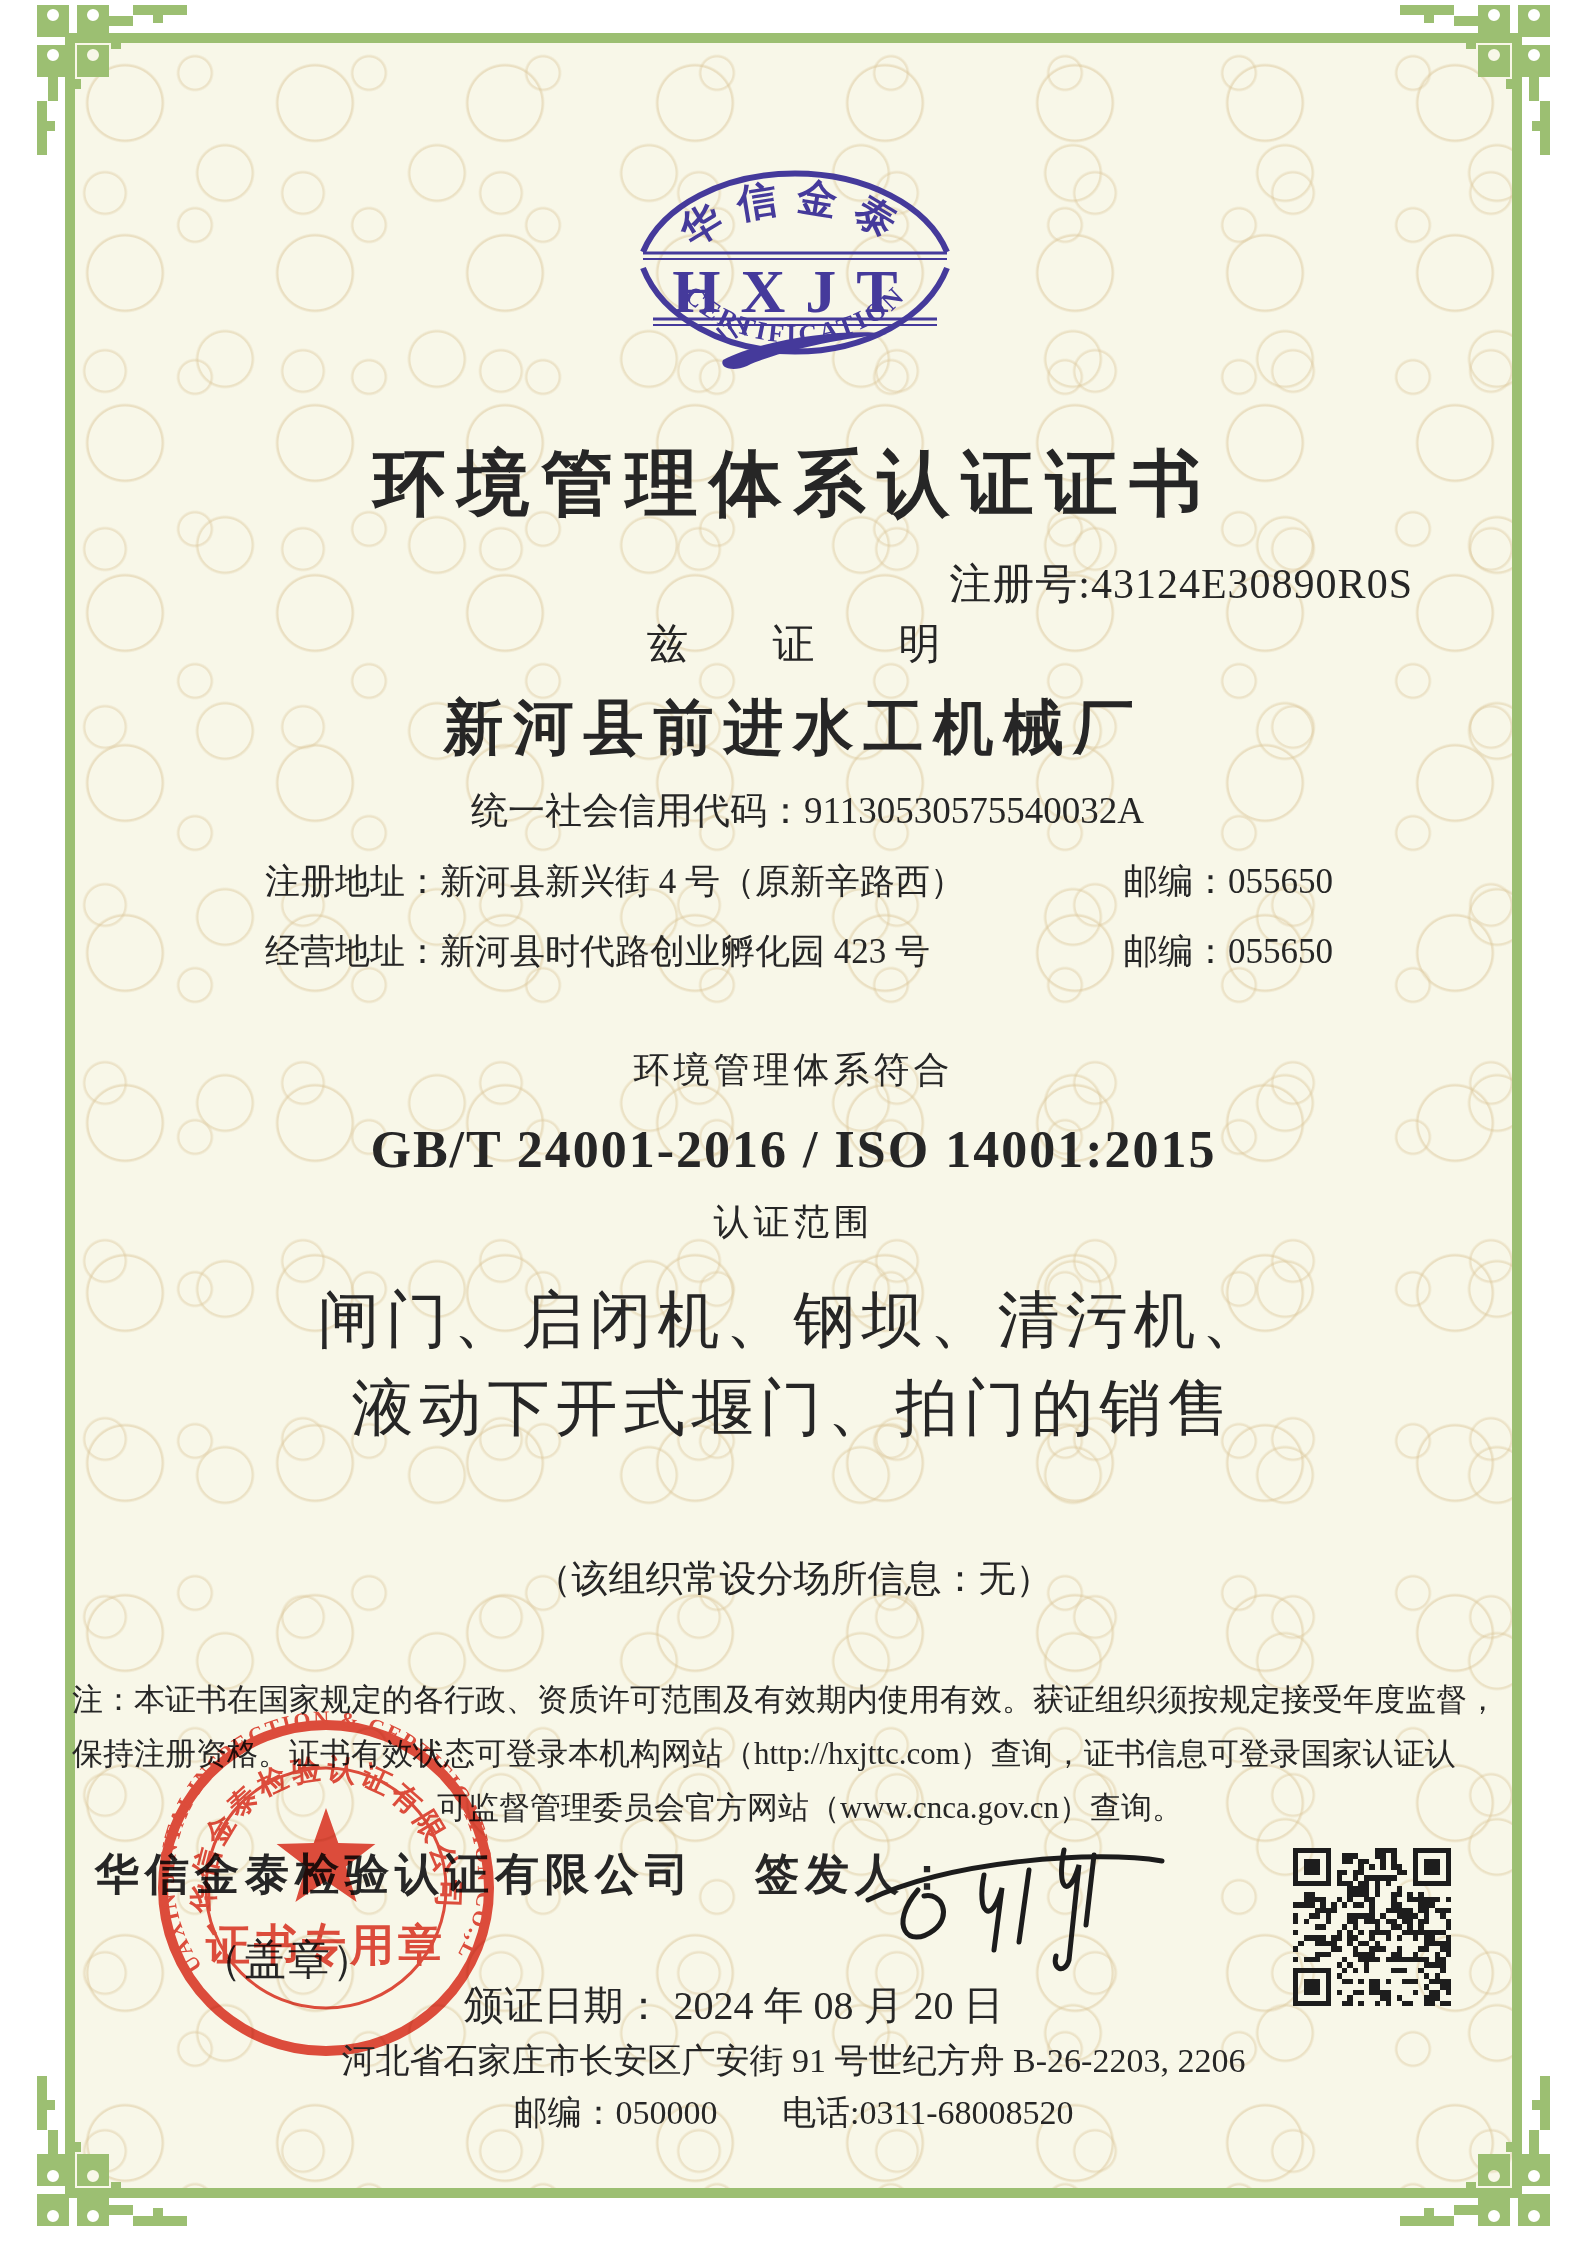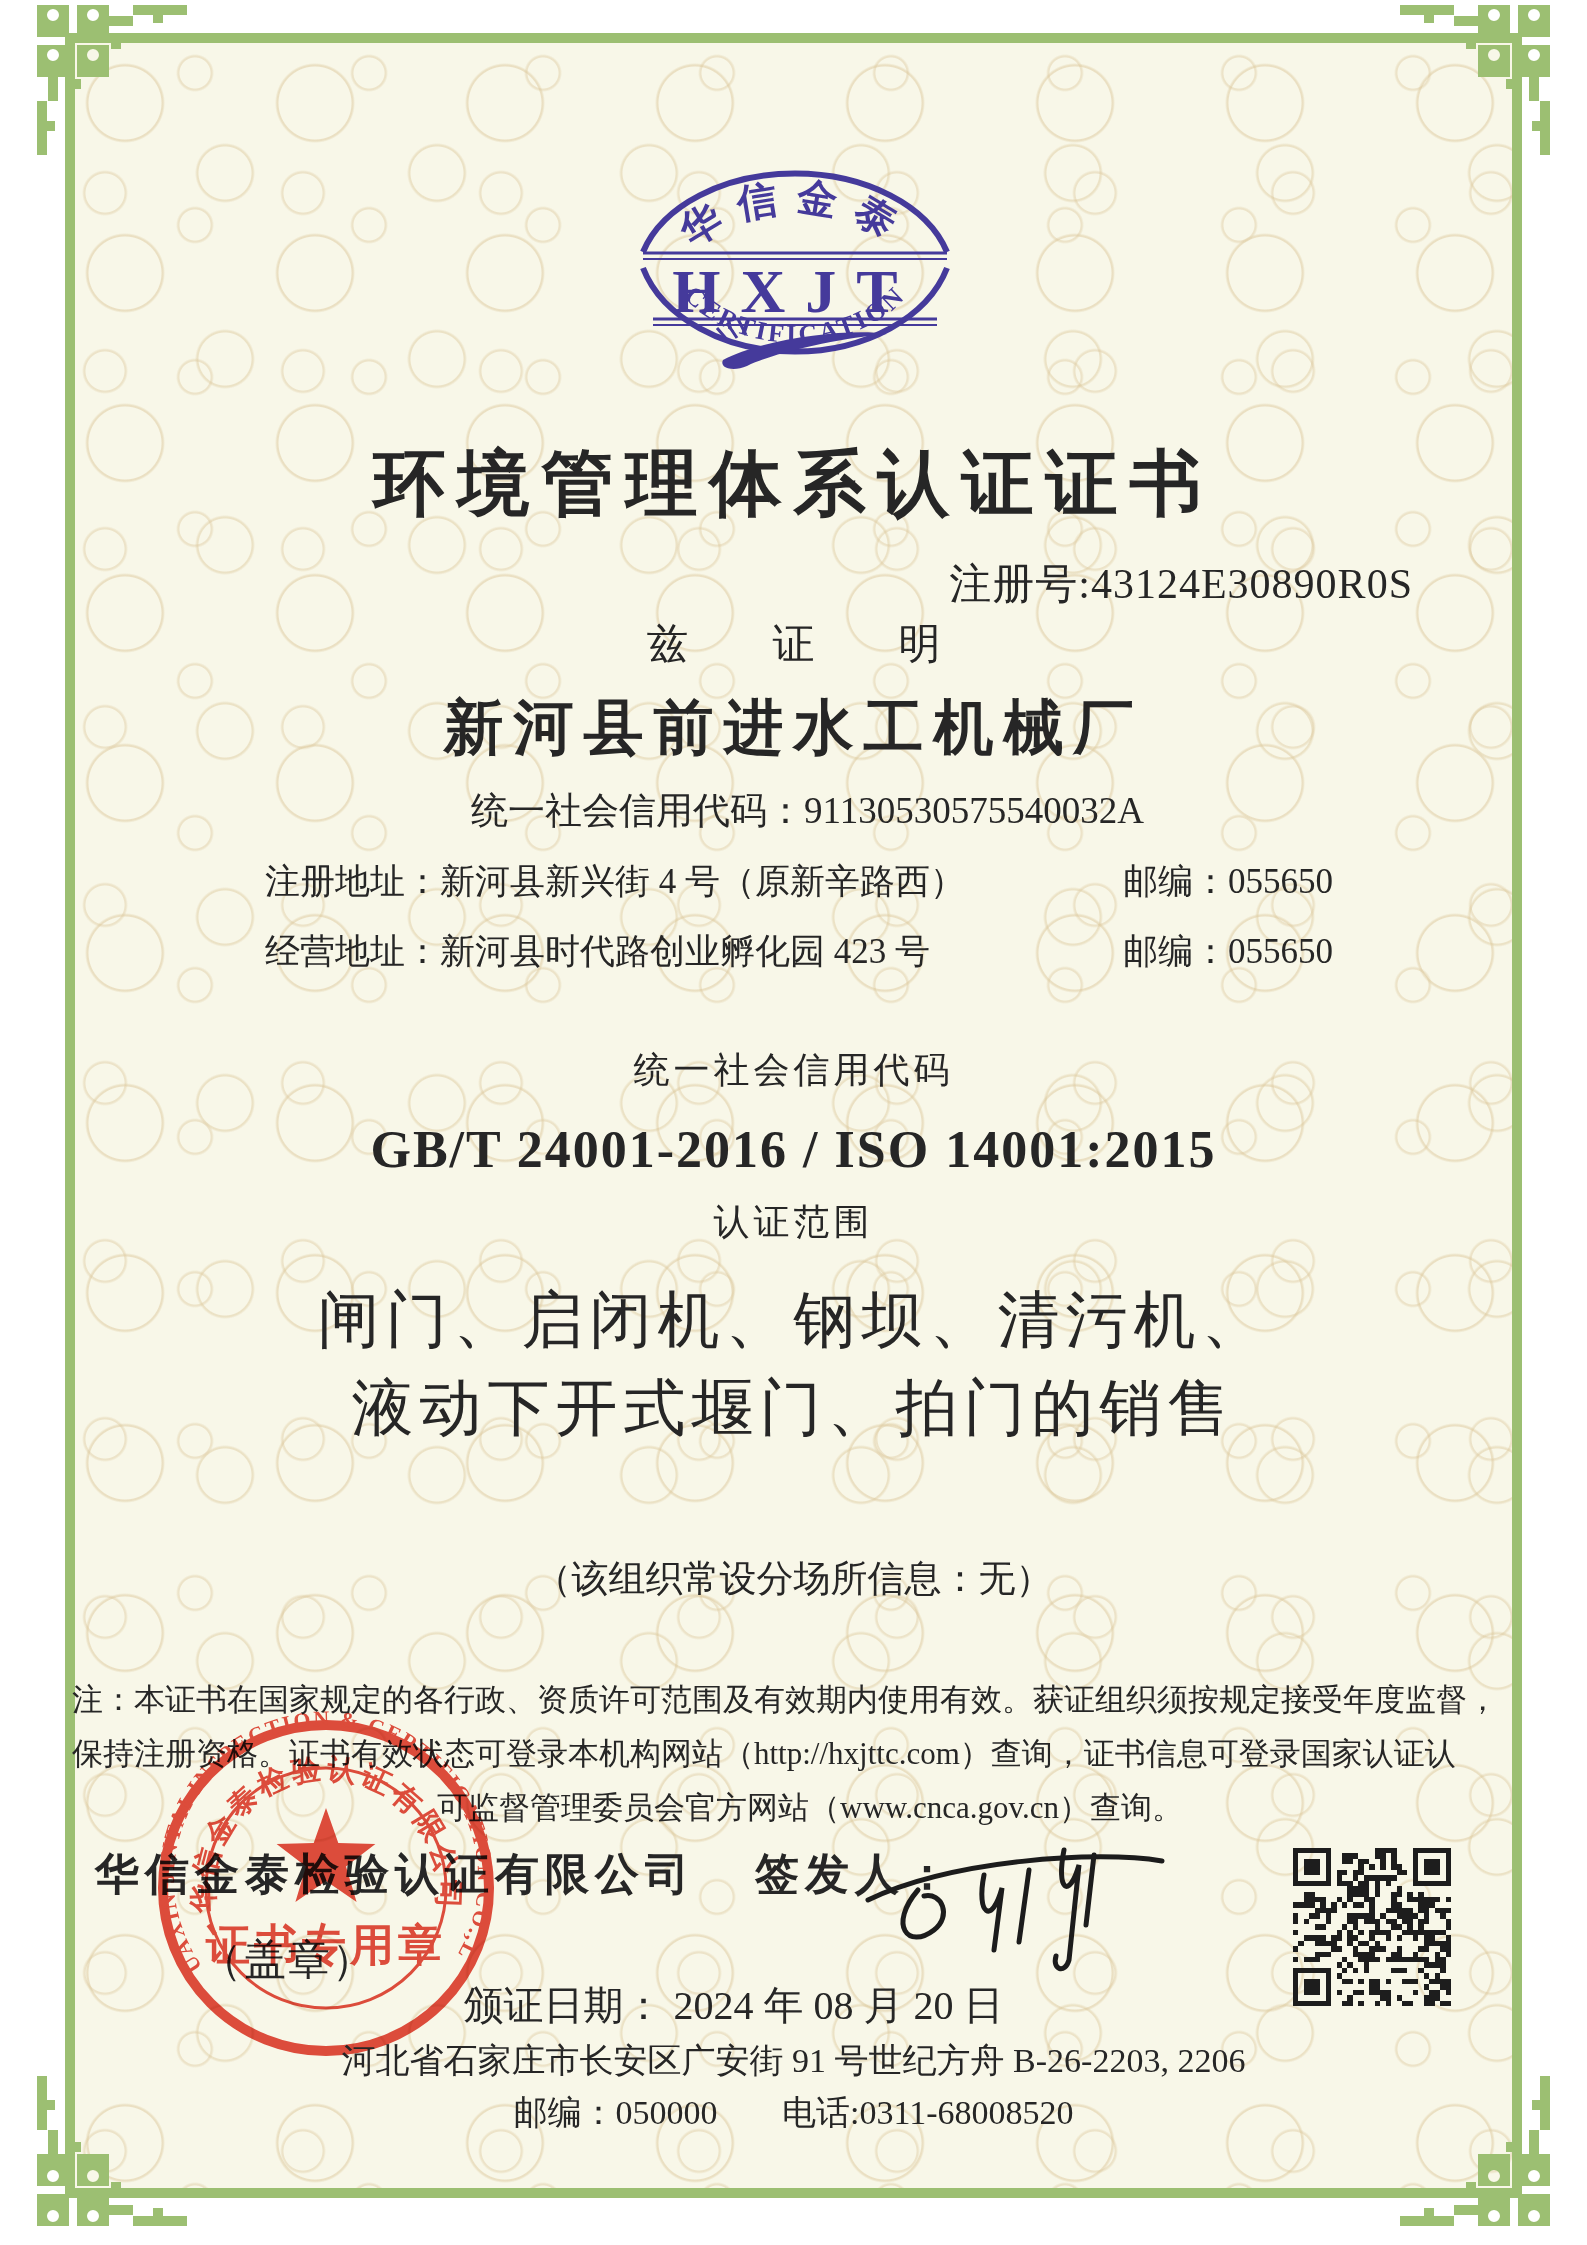--- a/index.html
+++ b/index.html
@@ -157,21 +157,21 @@
 
     <div class="abs addr-row addr1">
       <span><span>注册地址：</span><span>新河县新兴街 4 号（原新辛路西）</span></span>
       <span>邮编：055650</span>
     </div>
     <div class="abs addr-row addr2">
       <span><span>经营地址：</span><span>新河县时代路创业孵化园 423 号</span></span>
       <span>邮编：055650</span>
     </div>
 
-    <div class="abs ctr conform">统一社会信用代码</div>
+    <div class="abs ctr conform">环境管理体系符合</div>
     <div class="abs ctr standard">GB/T 24001-2016 / ISO 14001:2015</div>
     <div class="abs ctr scopelabel">认证范围</div>
     <div class="abs ctr scope1">闸门、启闭机、钢坝、清污机、</div>
     <div class="abs ctr scope2">液动下开式堰门、拍门的销售</div>
 
     <div class="abs ctr branch">（该组织常设分场所信息：无）</div>
 
     <div class="abs note note2">保持注册资格。证书有效状态可登录本机构网站（http://hxjttc.com）查询，证书信息可登录国家认证认</div>
     <div class="abs note note1">注：本证书在国家规定的各行政、资质许可范围及有效期内使用有效。获证组织须按规定接受年度监督，</div>
     <div class="abs note note3">可监督管理委员会官方网站（www.cnca.gov.cn）查询。</div>

